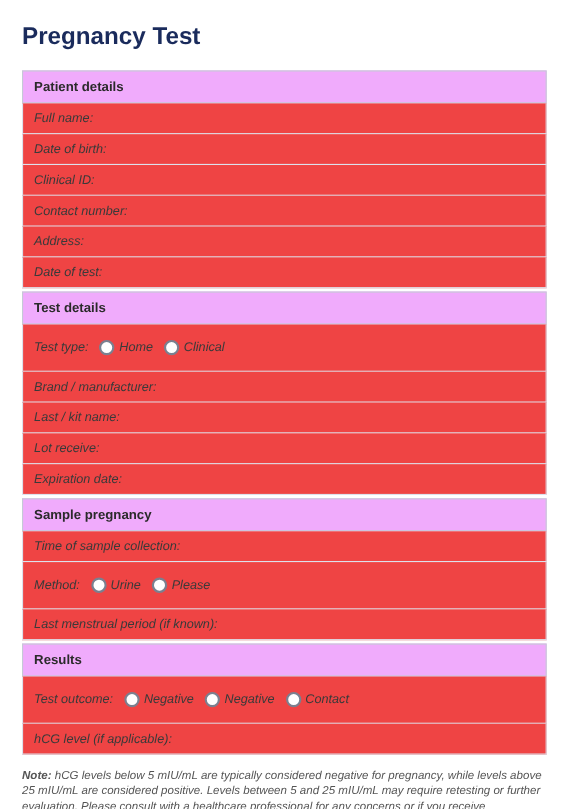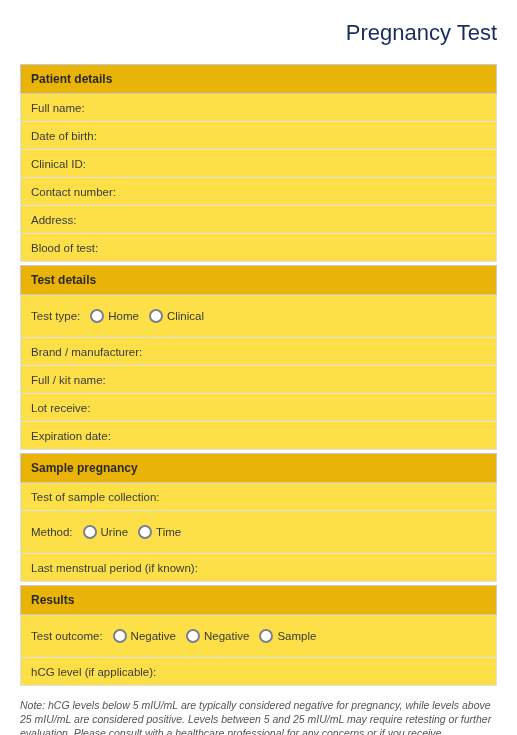--- a/index.html
+++ b/index.html
@@ -4,44 +4,45 @@
 <style>
   * { box-sizing: border-box; margin: 0; padding: 0; }
   body {
     font-family: Arial, Helvetica, sans-serif;
     background: #ffffff;
     width: 517px;
     padding: 20px 20px 10px 20px;
     color: #2a2a2a;
   }
   .title {
-    text-align: right;
+    text-align: left;
     color: #1a2b5c;
     font-size: 22px;
-    font-weight: normal;
+    font-weight: bold;
     margin-bottom: 18px;
   }
   .section-header {
-    background: #eab308;
+    background: #f0abfc;
     border: 1px solid #c5cad6;
     padding: 7px 10px;
     font-size: 12px;
     font-weight: bold;
     color: #2a2a2a;
   }
   .row {
-    background: #fde047;
+    background: #ef4444;
     border: 1px solid #dde1ec;
     border-top: none;
     padding: 7px 10px;
     font-size: 11.5px;
     color: #3a3a3a;
     display: flex;
     align-items: center;
     min-height: 28px;
+    font-style: italic;
   }
   .row-tall {
     padding: 14px 10px;
   }
   .row-label {
     margin-right: 10px;
   }
   .radio-group {
     display: inline-flex;
     align-items: center;
@@ -63,87 +64,87 @@
     height: 3px;
   }
   .note {
     font-size: 10.5px;
     font-style: italic;
     color: #555;
     margin-top: 12px;
     line-height: 1.35;
   }
   .note-label {
-    font-weight: normal;
+    font-weight: bold;
   }
 </style>
 </head>
 <body>
 
 <div class="title">Pregnancy Test</div>
 
 <div class="section-header">Patient details</div>
 <div class="row">Full name:</div>
 <div class="row">Date of birth:</div>
 <div class="row">Clinical ID:</div>
 <div class="row">Contact number:</div>
 <div class="row">Address:</div>
-<div class="row">Blood of test:</div>
+<div class="row">Date of test:</div>
 
 <div class="spacer"></div>
 
 <div class="section-header">Test details</div>
 <div class="row row-tall">
   <span class="row-label">Test type:</span>
   <span class="radio-group">
     <span class="radio-circle"></span>
     <span class="radio-label">Home</span>
   </span>
   <span class="radio-group">
     <span class="radio-circle"></span>
     <span class="radio-label">Clinical</span>
   </span>
 </div>
 <div class="row">Brand / manufacturer:</div>
-<div class="row">Full / kit name:</div>
+<div class="row">Last / kit name:</div>
 <div class="row">Lot receive:</div>
 <div class="row">Expiration date:</div>
 
 <div class="spacer"></div>
 
 <div class="section-header">Sample pregnancy</div>
-<div class="row">Test of sample collection:</div>
+<div class="row">Time of sample collection:</div>
 <div class="row row-tall">
   <span class="row-label">Method:</span>
   <span class="radio-group">
     <span class="radio-circle"></span>
     <span class="radio-label">Urine</span>
   </span>
   <span class="radio-group">
     <span class="radio-circle"></span>
-    <span class="radio-label">Time</span>
+    <span class="radio-label">Please</span>
   </span>
 </div>
 <div class="row">Last menstrual period (if known):</div>
 
 <div class="spacer"></div>
 
 <div class="section-header">Results</div>
 <div class="row row-tall">
   <span class="row-label">Test outcome:</span>
   <span class="radio-group">
     <span class="radio-circle"></span>
     <span class="radio-label">Negative</span>
   </span>
   <span class="radio-group">
     <span class="radio-circle"></span>
     <span class="radio-label">Negative</span>
   </span>
   <span class="radio-group">
     <span class="radio-circle"></span>
-    <span class="radio-label">Sample</span>
+    <span class="radio-label">Contact</span>
   </span>
 </div>
 <div class="row">hCG level (if applicable):</div>
 
 <div class="note">
   <span class="note-label">Note:</span><span> hCG levels below 5 mIU/mL are typically considered negative for pregnancy, while levels above 25 mIU/mL are considered positive. Levels between 5 and 25 mIU/mL may require retesting or further evaluation. Please consult with a healthcare professional for any concerns or if you receive inconsistent results.</span>
 </div>
 
 </body></html>

